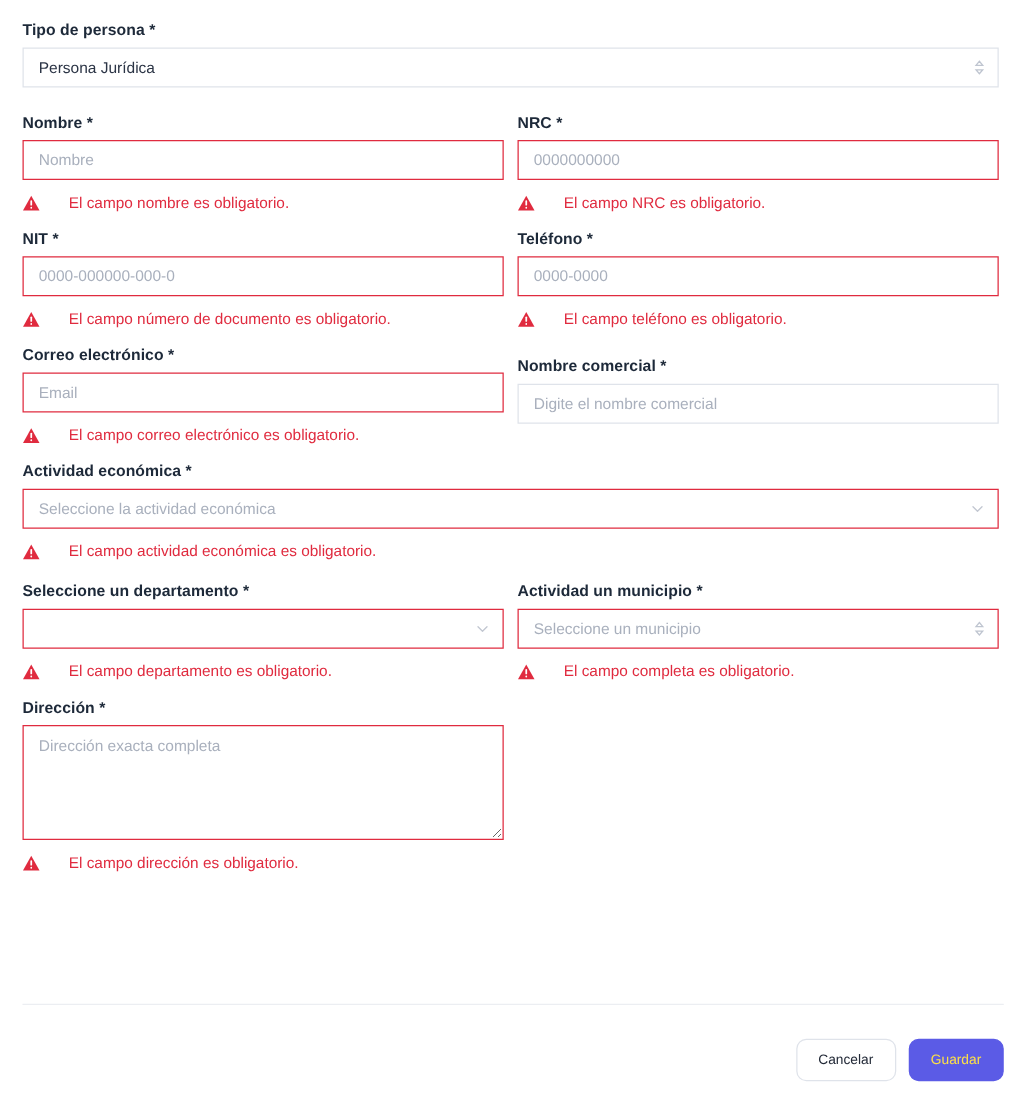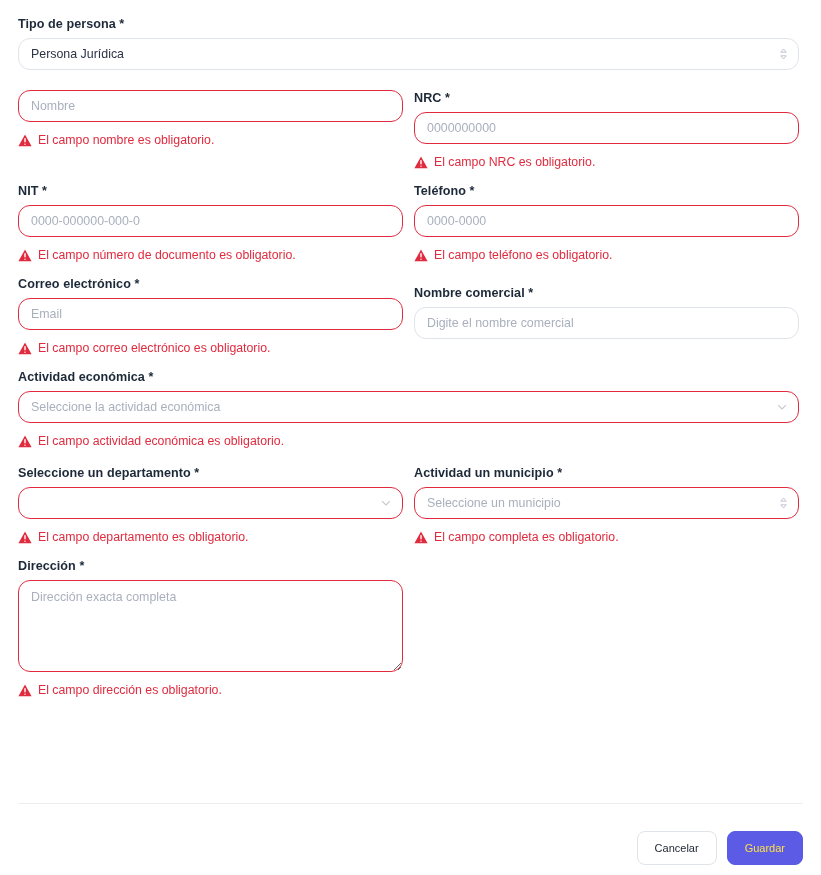--- a/index.html
+++ b/index.html
@@ -38,21 +38,21 @@
     font-weight: 700;
     color: #1d2939;
     letter-spacing: 0.05px;
     margin: 0 0 6px 0;
     line-height: 16px;
   }
 
   .control {
     width: 100%;
     height: 32px;
-    border-radius: 12px;
+    border-radius: 0;
     border: 1px solid #dfe3ea;
     background: #ffffff;
     font-family: "Liberation Sans", sans-serif;
     font-size: 12.4px;
     color: #2b3445;
     padding: 0 12px;
     outline: none;
     display: flex;
     align-items: center;
   }
@@ -84,21 +84,21 @@
     padding: 8px 12px;
     resize: vertical;
     line-height: 17px;
     display: block;
   }
   textarea.control::placeholder { color: #a9b0bd; }
 
   .error {
     display: flex;
     align-items: center;
-    gap: 6px;
+    gap: 23px;
     margin: 10px 0 0 0;
     color: #e02b3f;
     font-size: 12.3px;
     line-height: 16px;
     height: 16px;
   }
   .error .err-icon { flex: 0 0 auto; line-height: 0; }
 
   .spacer-sm { height: 13px; }
   .spacer-md { height: 16px; }
@@ -160,20 +160,21 @@
           </svg>
         </span>
       </div>
     </div>
   </div>
 
   <div class="spacer-lg"></div>
 
   <div class="grid">
     <div class="field">
+      <span class="label">Nombre *</span>
       <input class="control invalid" type="text" placeholder="Nombre" style="">
       <div class="error">
         <span class="err-icon">
           <svg width="14" height="13" viewBox="0 0 14 13" aria-hidden="true">
             <path d="M7 0.6 L13.6 12.3 L0.4 12.3 Z" fill="#e02b3f"></path>
             <rect x="6.3" y="4.1" width="1.4" height="4.3" rx="0.7" fill="#ffffff"></rect>
             <rect x="6.3" y="9.4" width="1.4" height="1.5" rx="0.7" fill="#ffffff"></rect>
           </svg>
         </span>
         <span>El campo nombre es obligatorio.</span>

